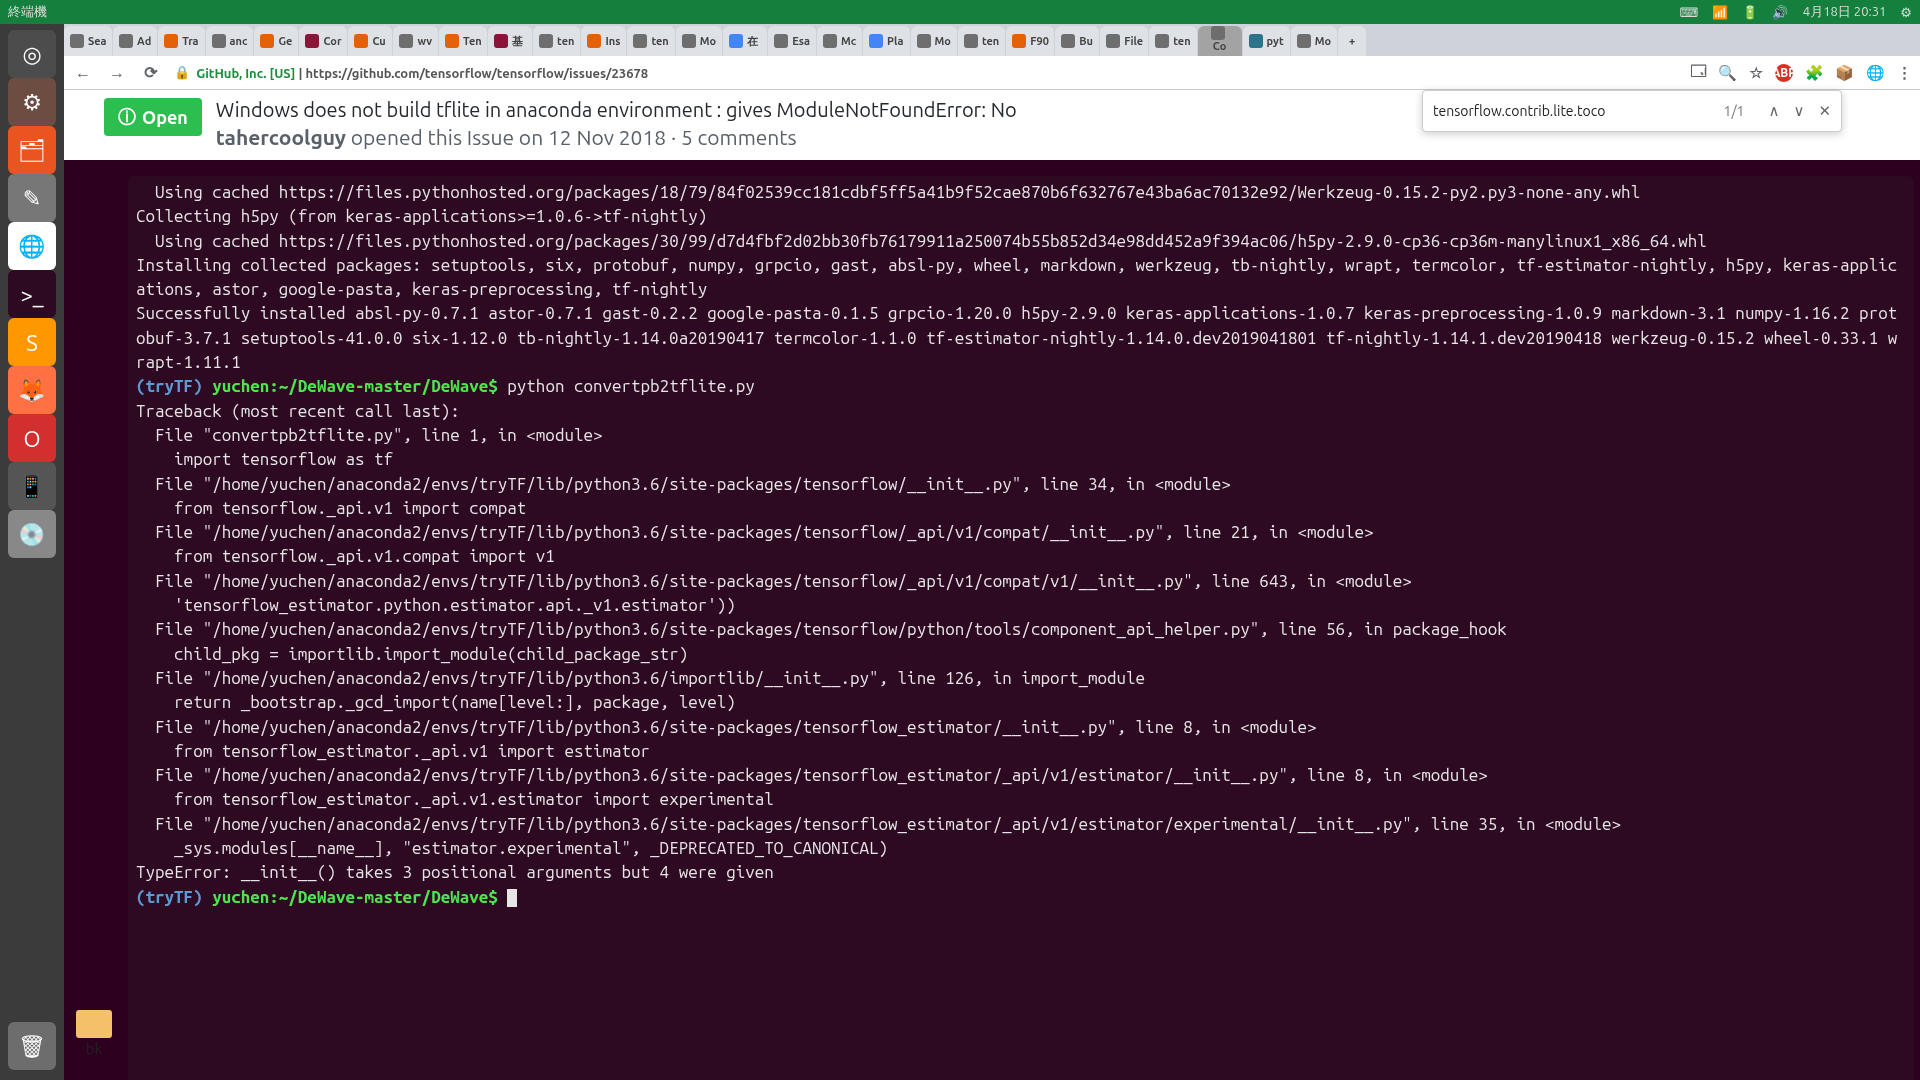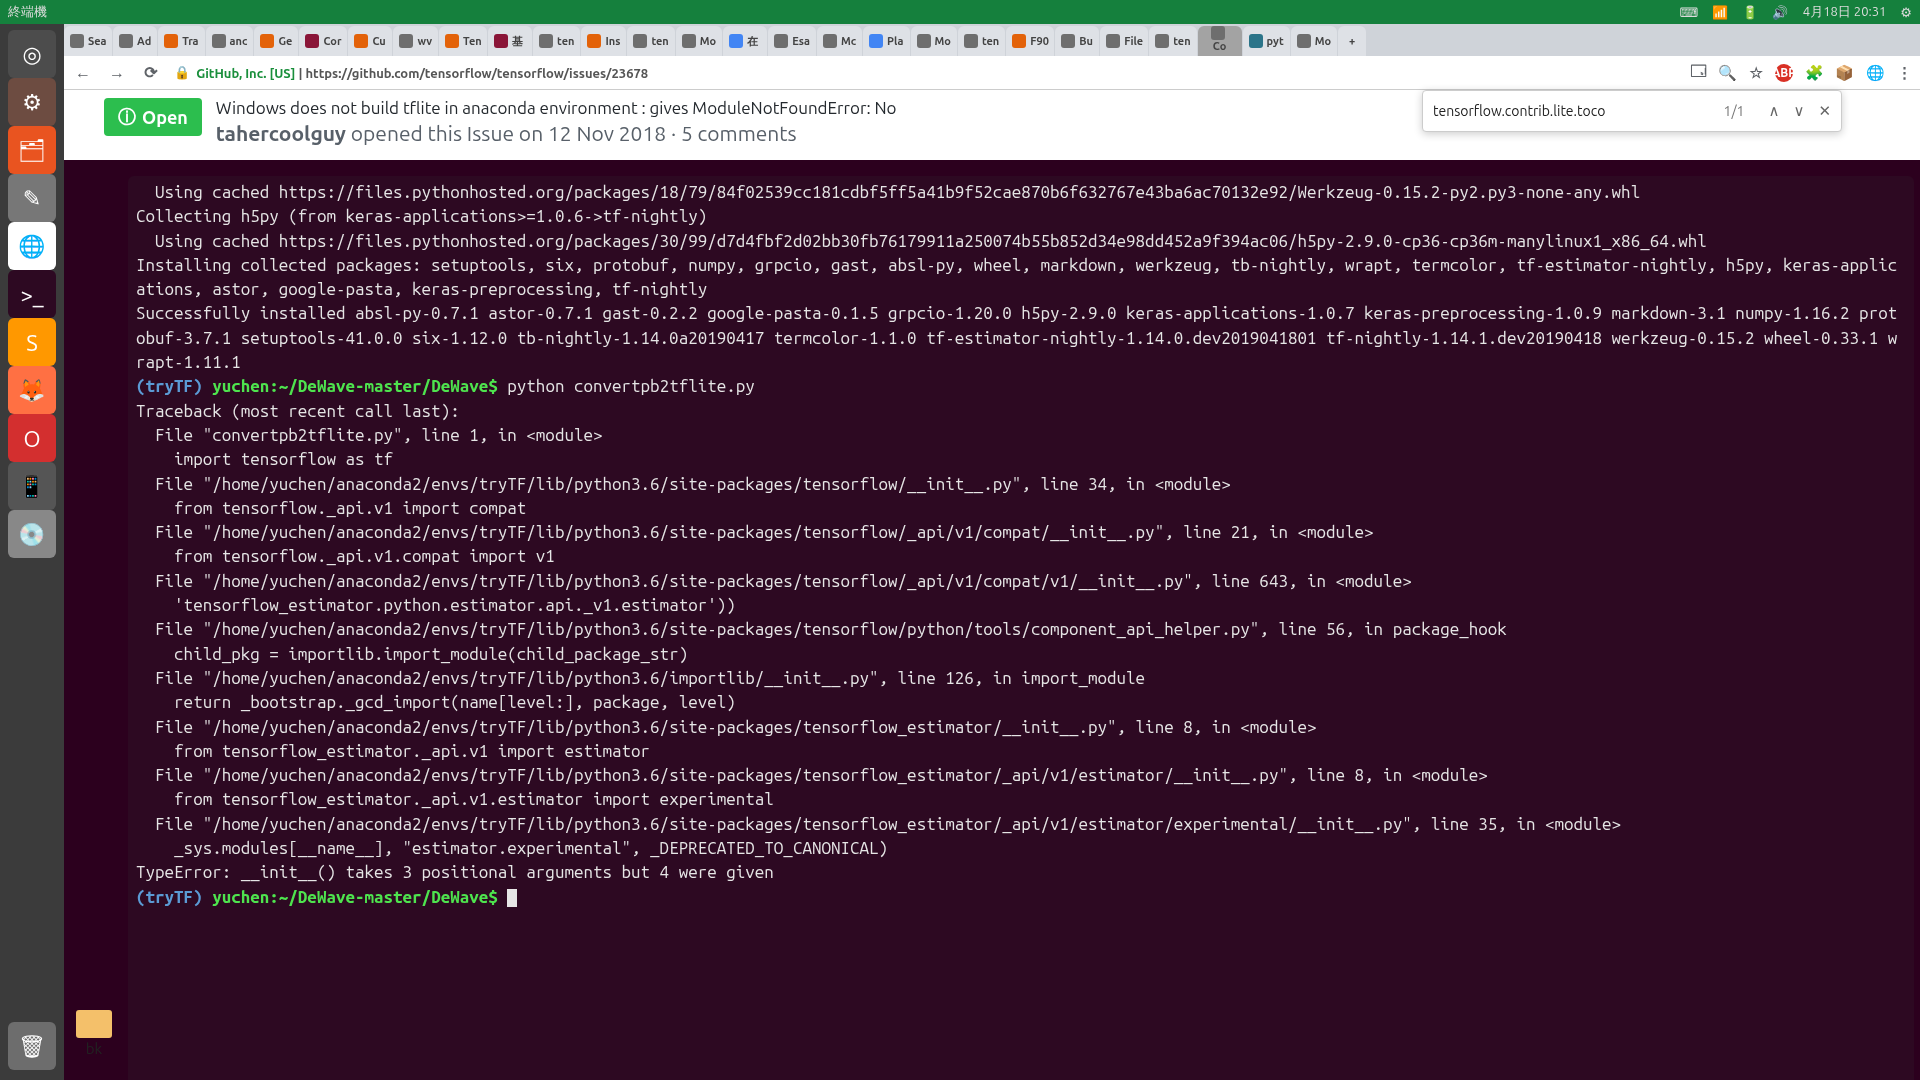--- a/index.html
+++ b/index.html
@@ -124,21 +124,21 @@
   color: #fff;
   padding: 7px 14px;
   border-radius: 4px;
   font-size: 18px;
   font-weight: 600;
   display: flex;
   align-items: center;
   gap: 6px;
 }
 .issue-title {
-  font-size: 17px;
+  font-size: 20px;
   color: #24292e;
   font-weight: 400;
   overflow: hidden;
   white-space: nowrap;
 }
 .issue-meta {
   font-size: 21px;
   color: #586069;
   margin-top: 4px;
   padding-left: 0;

